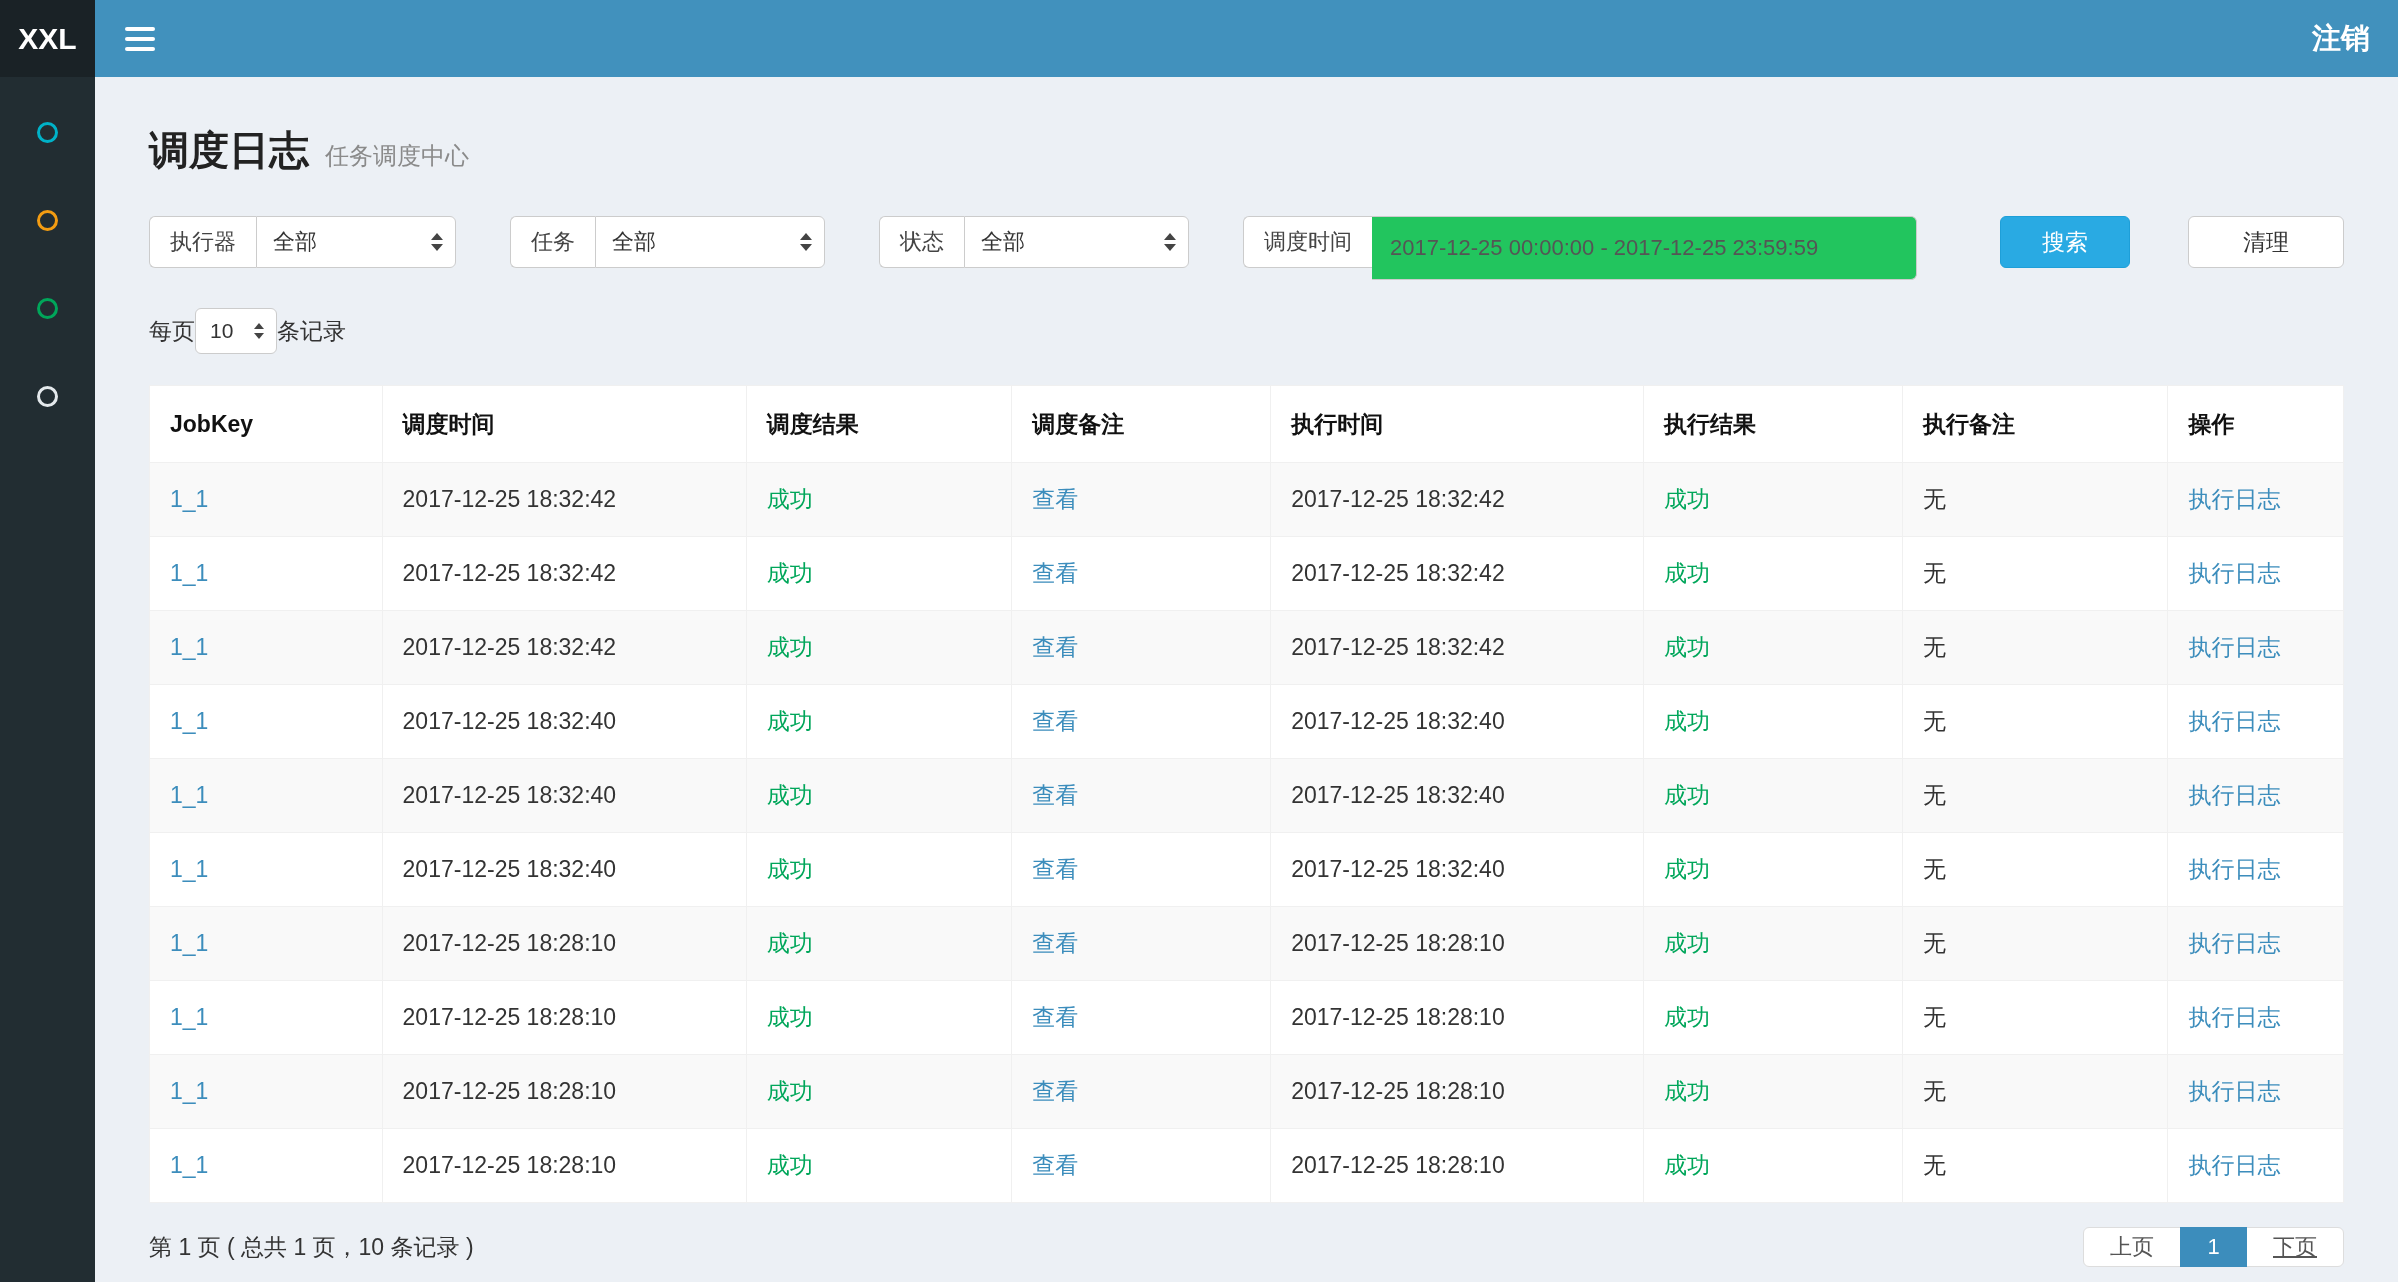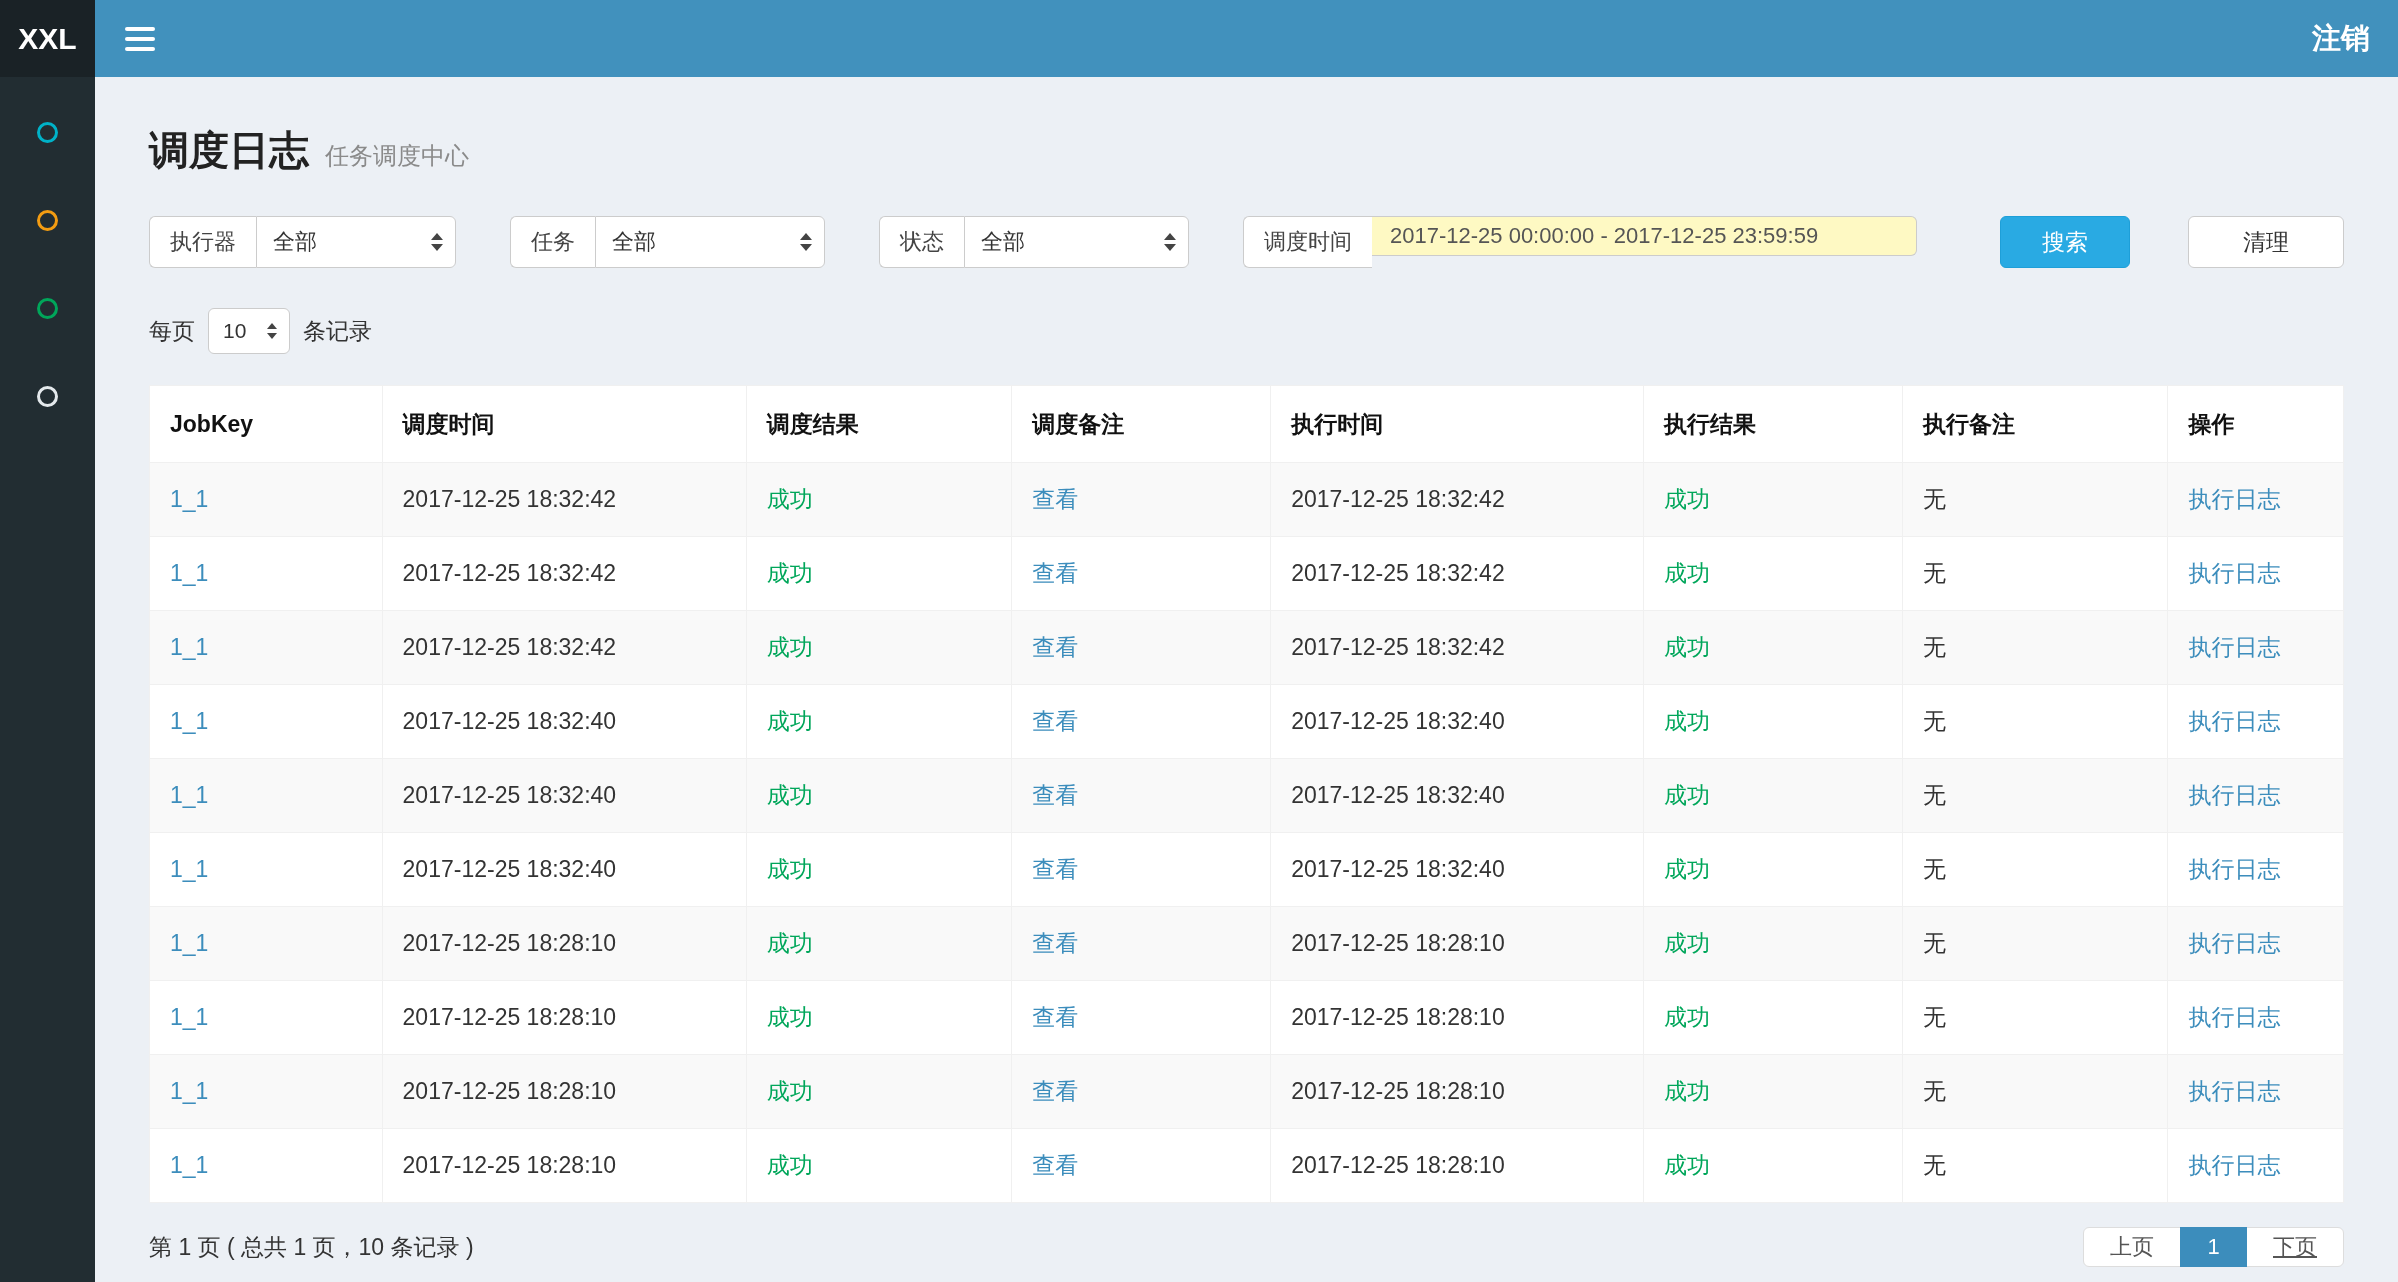--- a/index.html
+++ b/index.html
@@ -60,37 +60,37 @@
   .sel-executor { width: 200px; }
   .sel-job { width: 230px; }
   .sel-status { width: 225px; }
   .select-arrows { position: absolute; right: 12px; top: 50%; transform: translateY(-50%);
     display: flex; flex-direction: column; align-items: center; gap: 4px; }
   .select-arrows i { display: block; width: 0; height: 0; border-left: 6px solid transparent; border-right: 6px solid transparent; }
   .select-arrows i.up   { border-bottom: 7px solid #444; }
   .select-arrows i.down { border-top: 7px solid #444; }
 
   .date-input {
-    width: 545px; height: 40px; border: 1px solid #ccc; border-left: none;
-    border-radius: 0 6px 6px 0; background: #fef9c3; color: #555;
+    width: 545px; height: 64px; border: 1px solid #ccc; border-left: none;
+    border-radius: 0 6px 6px 0; background: #22c55e; color: #555;
     font-size: 22px; padding: 0 18px; font-family: inherit; outline: none;
   }
 
   .btn {
     height: 52px; border-radius: 6px; font-size: 23px; font-family: Liberation Sans, sans-serif;
     display: flex; align-items: center; justify-content: center; cursor: pointer;
   }
   .btn-search {
     margin-left: auto; width: 130px; color: #fff;
     background: var(--search-btn, #29aae3); border: 1px solid #1e9fd8;
   }
   .btn-clear { margin-left: 58px; width: 156px; background: #fff; color: #333; border: 1px solid #ccc; }
 
   
-  .length-row { margin-top: 40px; display: flex; align-items: center; gap: 13px; font-size: 23px; color: #333; }
+  .length-row { margin-top: 40px; display: flex; align-items: center; font-size: 23px; color: #333; }
   .select-sm { height: 46px; width: 82px; padding: 0 34px 0 14px; border: 1px solid #ccc; border-radius: 6px;
     font-size: 21px; background: #fff; position: relative; display: flex; align-items: center; cursor: pointer; }
   .select-sm .select-arrows i { border-left-width: 5px; border-right-width: 5px; }
   .select-sm .select-arrows i.up { border-bottom-width: 6px; }
   .select-sm .select-arrows i.down { border-top-width: 6px; }
 
   
   table { width: 100%; margin-top: 31px; border-collapse: collapse; background: #fff;
     border: 1px solid #e7e7e7; table-layout: fixed; }
   th, td { border: 1px solid #f0f0f0; padding: 0 20px; text-align: left; font-size: 23px;

